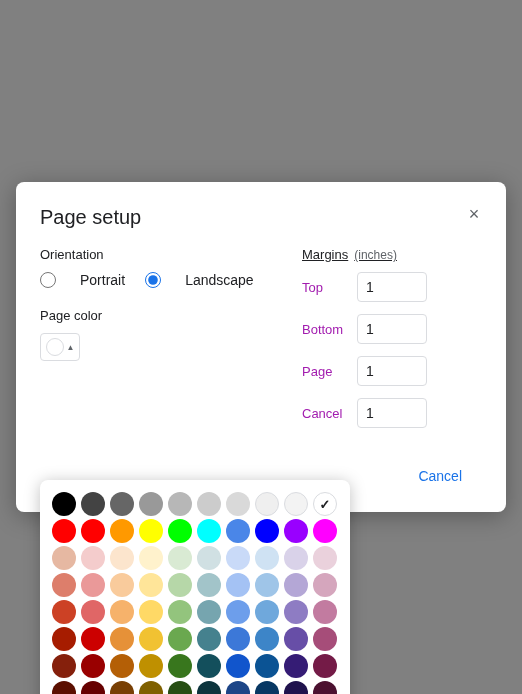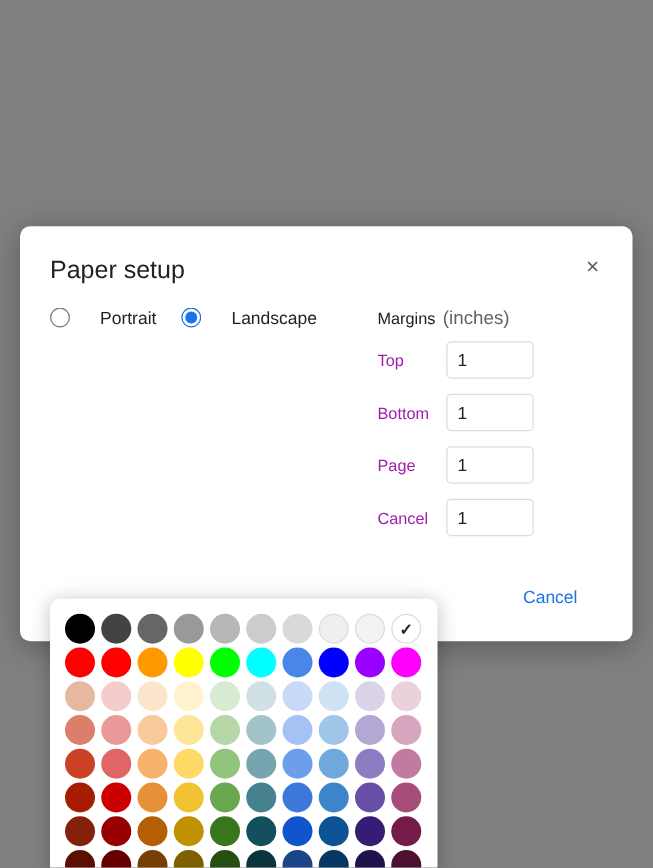--- a/index.html
+++ b/index.html
@@ -59,28 +59,29 @@
       font-size: 13px;
       color: #202124;
       margin-bottom: 10px;
       font-weight: 500;
     }
     .margins-header {
       display: flex;
       align-items: baseline;
       gap: 6px;
       margin-bottom: 10px;
+      text-decoration: underline;
     }
     .margins-label {
       font-size: 13px;
       font-weight: 500;
       color: #202124;
     }
     .margins-unit {
-      font-size: 15px;
+      font-size: 12px;
       color: #5f6368;
     }
     .orientation-row {
       display: flex;
       gap: 20px;
       align-items: center;
       margin-bottom: 20px;
     }
     .radio-option {
       display: flex;
@@ -242,38 +243,48 @@
       content: '✓';
       font-size: 13px;
       color: #202124;
       font-weight: bold;
     }
   </style>
 </head>
 <body>
 
 <div class="dialog">
-  <div class="dialog-title">Paper setup</div>
+  <div class="dialog-title">Page setup</div>
   <button class="close-btn">×</button>
 
   <div class="main-row">
     <div class="left-col">
 
+      <div class="section-label">Orientation</div>
       <div class="orientation-row">
         <label class="radio-option">
           <input type="radio" name="orientation" value="portrait" style="">
           <span class="radio-label">Portrait</span>
         </label>
         <label class="radio-option">
           <input type="radio" name="orientation" value="landscape" checked="" style="">
           <span class="radio-label">Landscape</span>
         </label>
       </div>
 
 
+      <div class="page-color-section">
+        <div class="section-label">Page color</div>
+        <div class="color-btn-wrapper">
+          <button class="color-circle-btn">
+            <div class="color-circle"></div>
+            <span class="arrow-down">▲</span>
+          </button>
+        </div>
+      </div>
     </div>
 
     <div class="right-col">
 
       <div class="margins-header">
         <span class="margins-label">Margins</span>
         <span class="margins-unit">(inches)</span>
       </div>
       <div class="margin-row">
         <span class="margin-row-label">Top</span>

